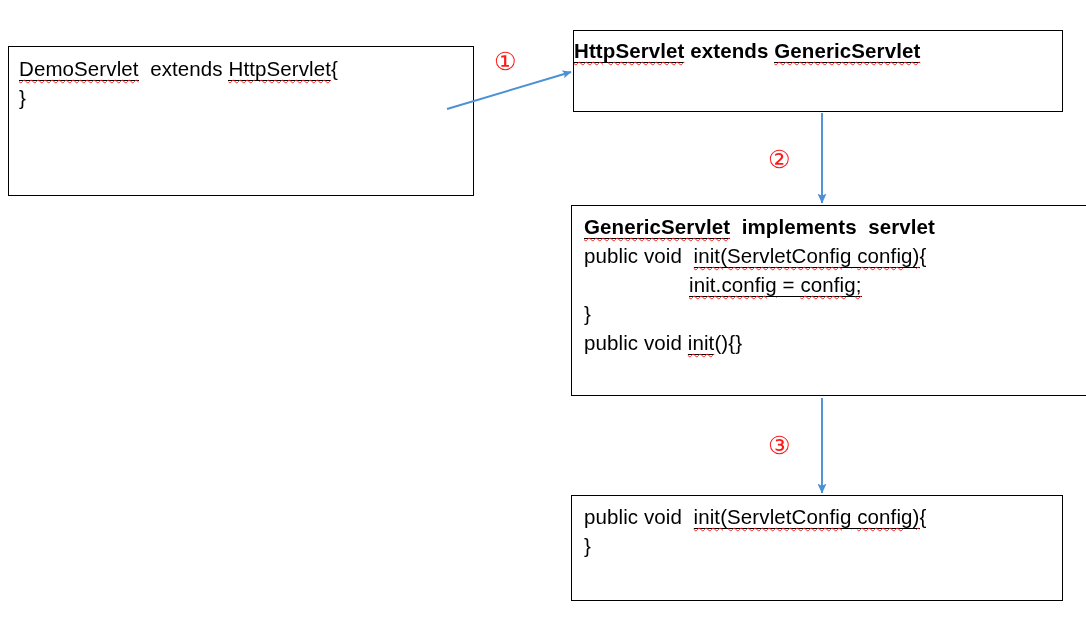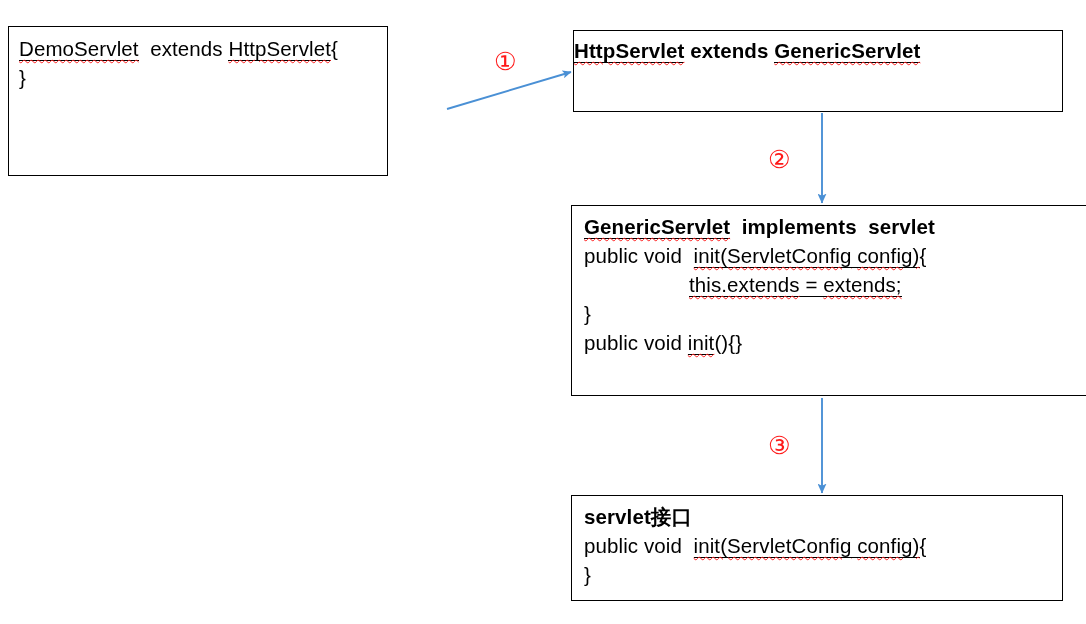--- a/index.html
+++ b/index.html
@@ -76,40 +76,39 @@
     line-height: 1;
     font-family: "DejaVu Sans", sans-serif;
     user-select: none;
   }
 </style>
 </head>
 <body>
 
 <div id="canvas">
 
-  <div class="box" style="left:8px; top:26px; width:380px; height:150px;">
+  <div class="box" style="left:8px; top:46px; width:466px; height:150px;">
     <div class="code-line"><span class="u sq">DemoServlet</span><span>  extends </span><span class="u sq">HttpServlet</span><span>{</span></div>
     <div class="code-line"></div>
     <div class="code-line">}</div>
   </div>
 
   <div class="box" style="left:573px; top:30px; width:490px; height:82px; padding-top:5px; padding-left:0;">
     <div class="code-line bold"><span class="u sq">HttpServlet</span><span> extends </span><span class="u sq">GenericServlet</span></div>
   </div>
 
   <div class="box" style="left:571px; top:205px; width:570px; height:191px; padding-top:6px; padding-left:12px;">
     <div class="code-line bold"><span class="u sq">GenericServlet</span><span>  implements  servlet</span></div>
     <div class="code-line"><span>public void  </span><span class="u sq">init(ServletConfig</span><span class="u"> </span><span class="u sq">config)</span><span>{</span></div>
-    <div class="code-line indent"><span class="u sq">this.extends</span><span class="u"> = </span><span class="u sq">extends;</span></div>
+    <div class="code-line indent"><span class="u sq">init.config</span><span class="u"> = </span><span class="u sq">config;</span></div>
     <div class="code-line">}</div>
     <div class="code-line"><span>public void </span><span class="u sq">init</span><span>(){}</span></div>
   </div>
 
   <div class="box" style="left:571px; top:495px; width:492px; height:106px; padding-top:6px; padding-left:12px;">
-    <div class="code-line bold">servlet接口</div>
     <div class="code-line"><span>public void  </span><span class="u sq">init(ServletConfig</span><span class="u"> </span><span class="u sq">config)</span><span>{</span></div>
     <div class="code-line">}</div>
   </div>
 
   <svg id="arrows" viewBox="0 0 1086 624" width="1086" height="624">
     <defs>
       <marker id="ah" markerWidth="10" markerHeight="8" refX="8.4" refY="4" orient="auto" markerUnits="userSpaceOnUse">
         <path d="M0,0 L9,4 L0,8 L2,4 Z" fill="#4a90d5"></path>
       </marker>
       <marker id="ahv" markerWidth="11" markerHeight="9" refX="9.4" refY="4.5" orient="auto" markerUnits="userSpaceOnUse">

